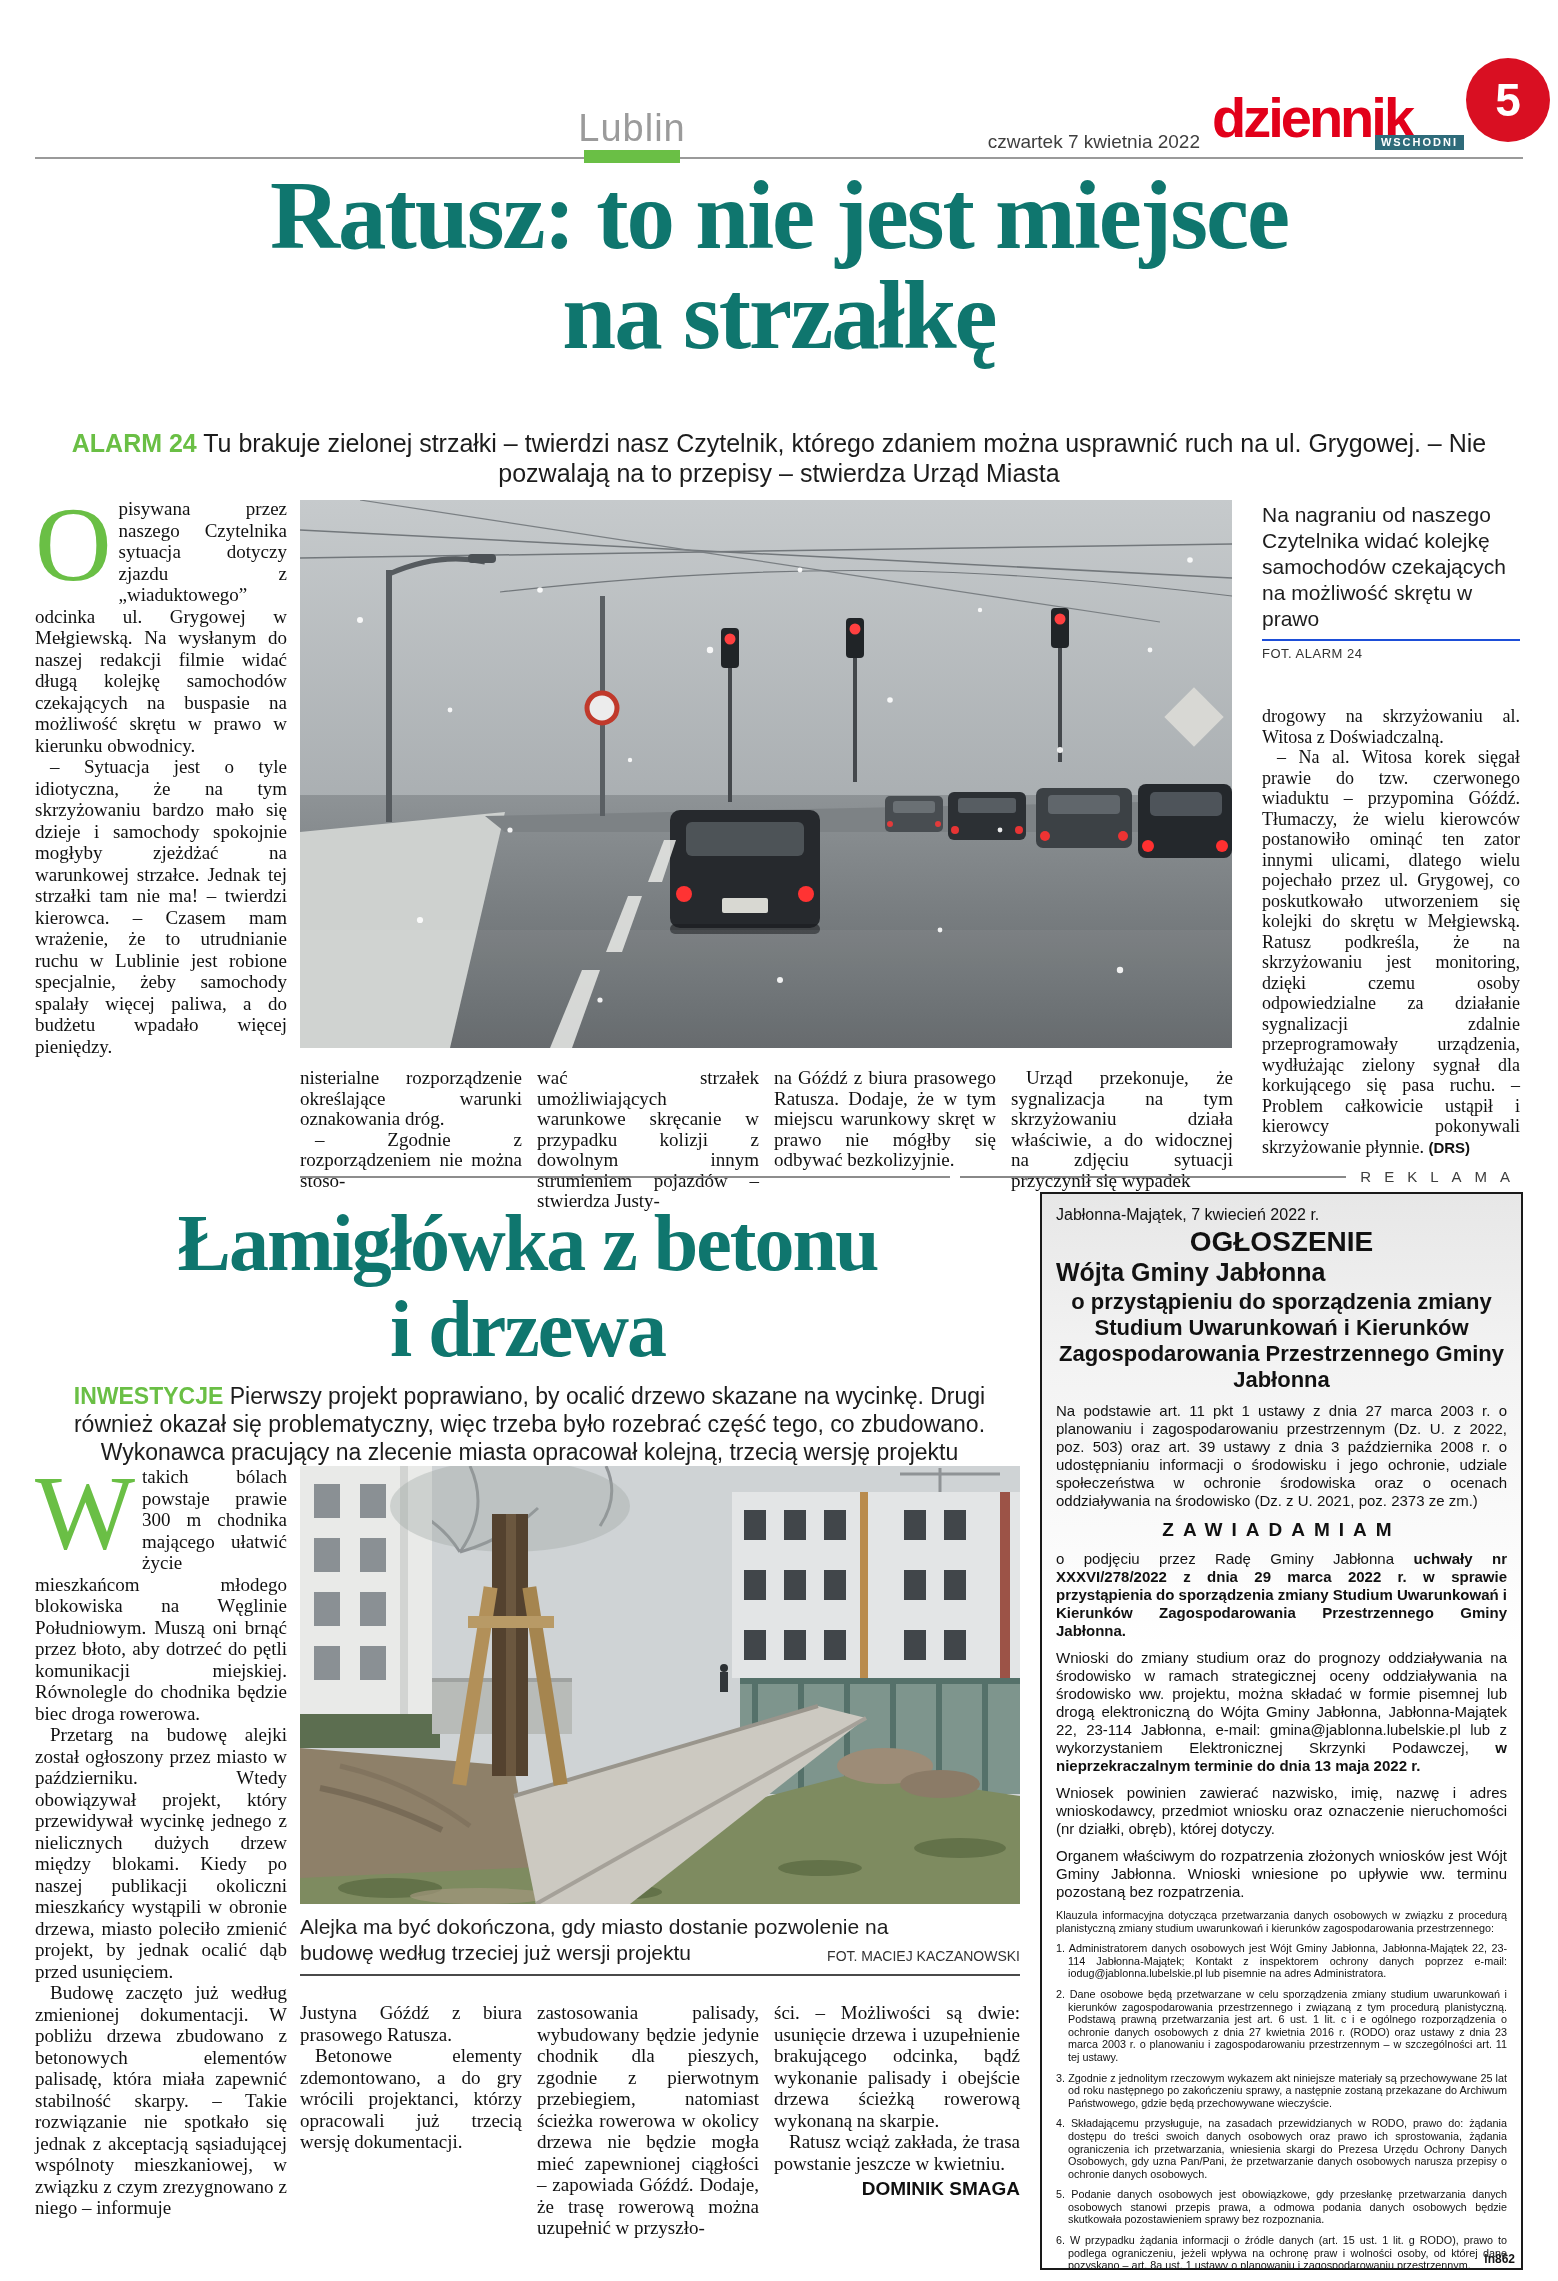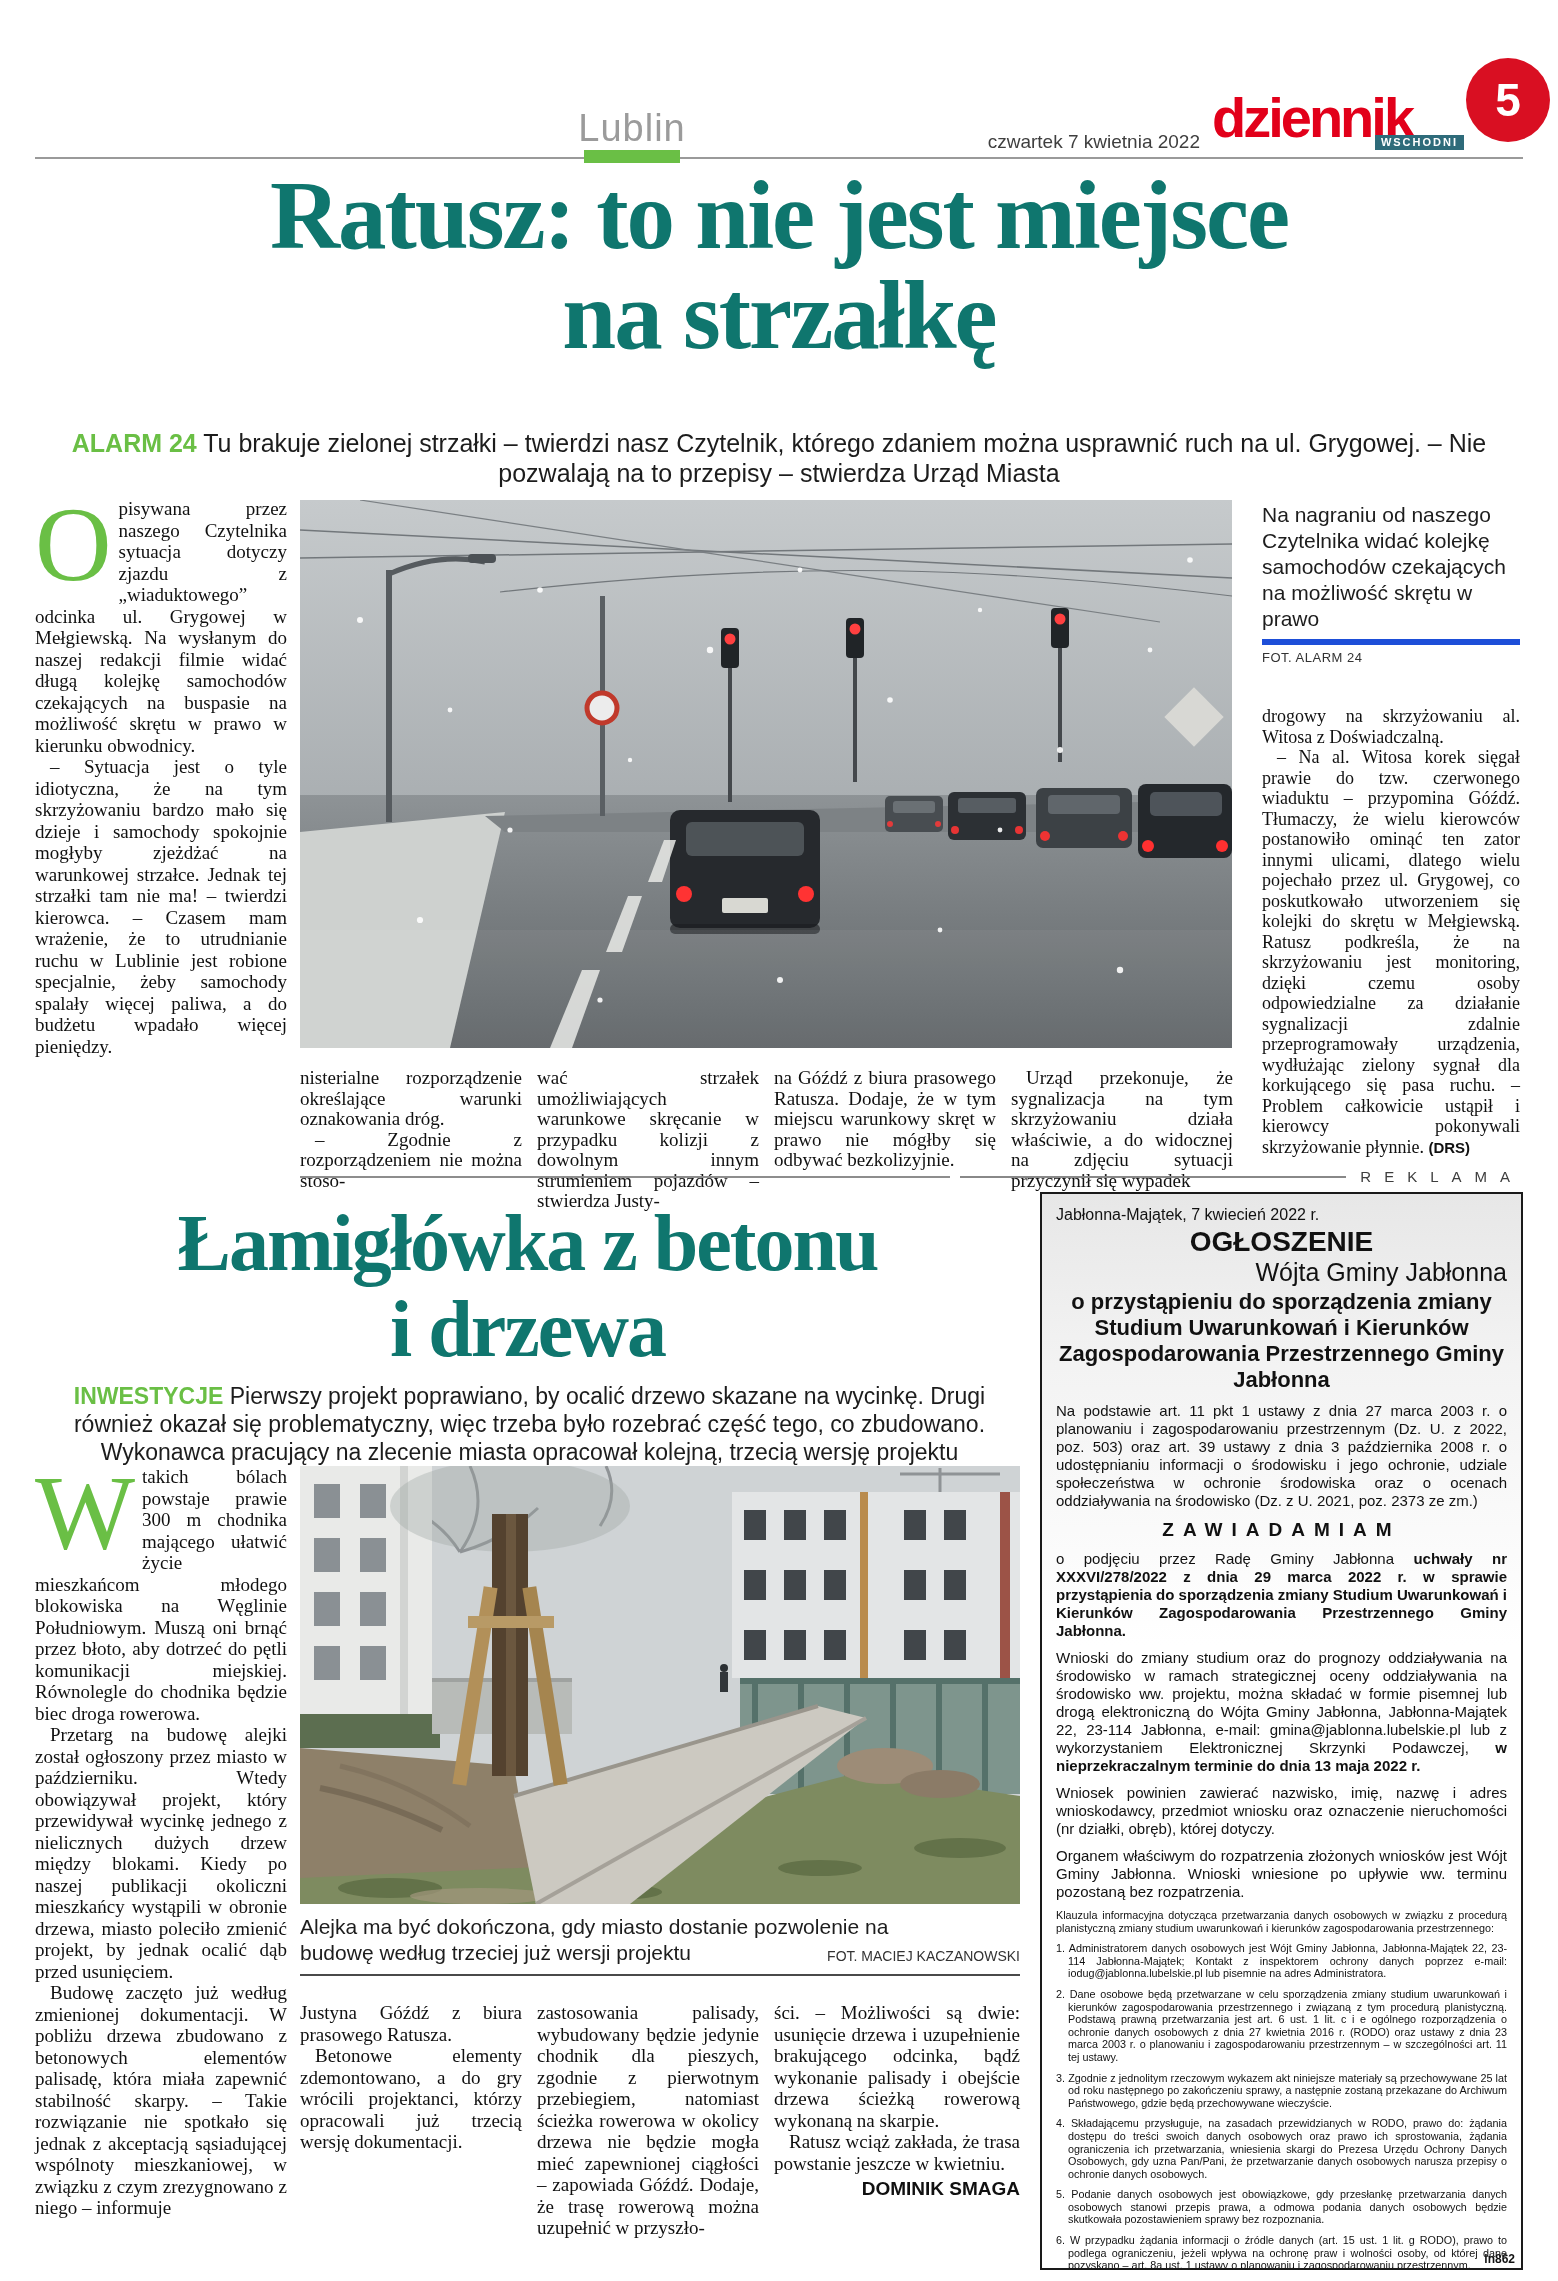--- a/index.html
+++ b/index.html
@@ -36,21 +36,21 @@
   .col p.ind{text-indent:15px;}
   .dc{float:left;font:400 106px/86px "Liberation Serif",serif;color:#6abf45;margin:4px 7px 0 0;}
   #a1-col1{left:35px;top:498px;width:252px;height:690px;}
   .undercol{font-size:19px;line-height:20.5px;}
   #a1-col2{left:300px;top:1068px;width:222px;height:106px;}
   #a1-col3{left:537px;top:1068px;width:222px;height:106px;}
   #a1-col4{left:774px;top:1068px;width:222px;height:106px;}
   #a1-col5{left:1011px;top:1068px;width:222px;height:106px;}
   #a1-caption{left:1262px;top:502px;width:258px;}
   .caption{font:21px/26px "Liberation Sans",sans-serif;color:#1d1d1d;}
-  .credit-rule{border-top:6px solid #1d4ed8;margin-top:7px;padding-top:3px;}
+  .credit-rule{border-top:2px solid #1d4ed8;margin-top:7px;padding-top:3px;}
   .credit{font:13px/16px "Liberation Sans",sans-serif;letter-spacing:.5px;color:#333;}
   #a1-col6{left:1262px;top:706px;width:258px;height:470px;font-size:18px;line-height:20.5px;}
   .signoff{font:bold 15px "Liberation Sans",sans-serif;}
   #sep1{left:300px;top:1176px;width:650px;height:2px;background:#8d8d8d;}
   #reklama{left:960px;top:1168px;width:563px;display:flex;align-items:center;gap:14px;}
   #reklama .line{flex:1;height:2px;background:#888;}
   #reklama .label{font:15px "Liberation Sans",sans-serif;letter-spacing:13px;color:#3d3d3d;}
   
   #photo1{left:300px;top:500px;width:932px;height:548px;}
   #photo2{left:300px;top:1466px;width:720px;height:438px;}
@@ -62,21 +62,21 @@
   #a2-col3{left:537px;top:2002px;width:222px;height:275px;}
   #a2-col4{left:774px;top:2002px;width:246px;height:275px;}
   .byline{text-align:right;font:bold 19px "Liberation Sans",sans-serif;margin-top:4px;}
   
   #adbox{left:1040px;top:1192px;width:483px;height:1078px;border:2px solid #1a1a1a;
     background:linear-gradient(180deg,#e7e7e7 0%,#f3f3f3 16%,#ffffff 42%);
     padding:12px 14px;box-sizing:border-box;font-family:"Liberation Sans",sans-serif;
     color:#111;overflow:hidden;}
   .ad-dateline{text-align:left;font-size:16px;}
   .ad-t1{text-align:center;font-weight:bold;font-size:28px;margin-top:2px;}
-  .ad-t2{text-align:right;font-weight:normal;font-size:25px;}
+  .ad-t2{text-align:left;font-weight:bold;font-size:25px;}
   .ad-t3{text-align:center;font-weight:bold;font-size:22px;line-height:26px;margin-top:2px;}
   .ad-p{font-size:15px;line-height:18px;text-align:justify;margin-top:9px;}
   .ad-zaw{text-align:center;font-weight:bold;font-size:19px;letter-spacing:9px;margin-top:9px;}
   .ad-small{font-size:10.8px;line-height:12.6px;text-align:justify;margin-top:8px;}
   .ad-item{padding-left:12px;text-indent:-12px;}
   .ad-id{position:absolute;right:6px;bottom:2px;font-size:12px;font-weight:bold;}
 </style>
 </head>
 <body>
 

